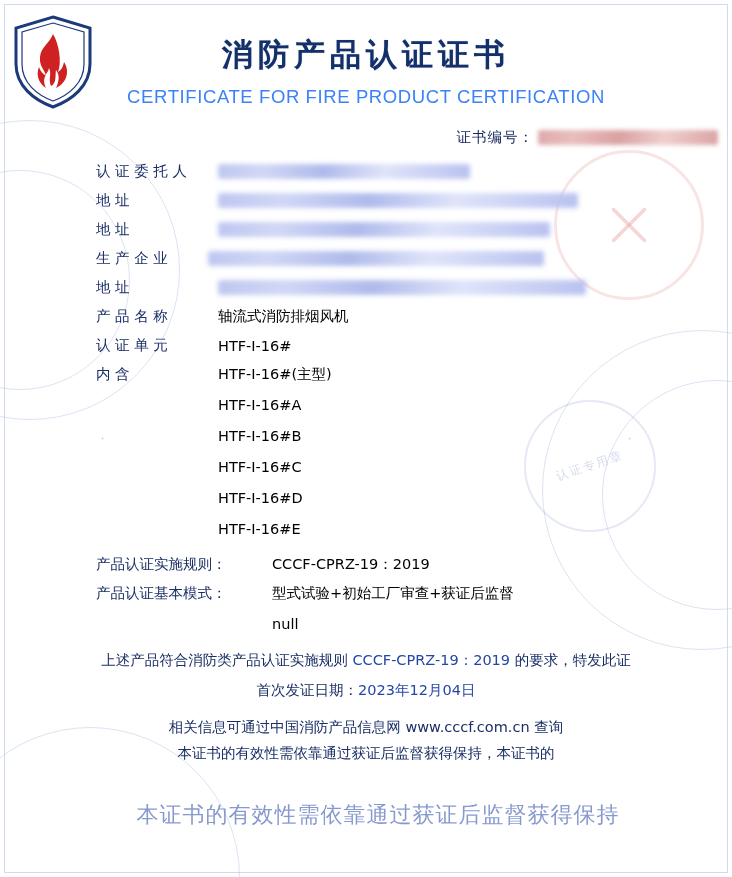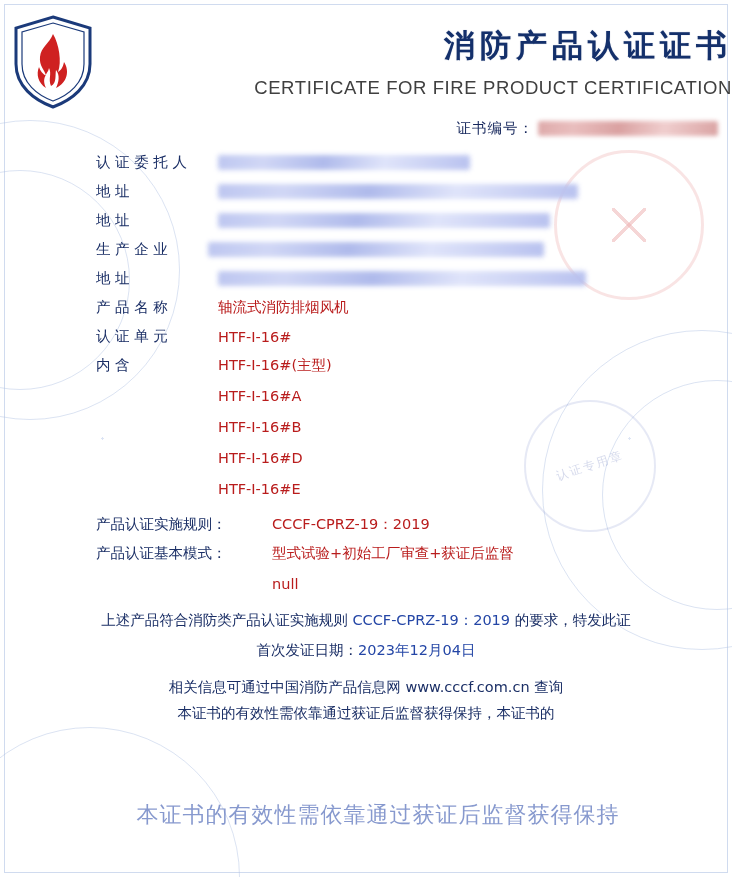--- a/index.html
+++ b/index.html
@@ -32,22 +32,22 @@
   .frame-border {
     position: absolute;
     left: 4px; top: 4px; right: 4px; bottom: 4px;
     border: 1px solid rgba(170,190,225,0.55);
     pointer-events: none;
   }
 
   
   .header {
     position: relative;
-    padding-top: 19px;
-    text-align: right;
+    padding-top: 28px;
+    text-align: center;
     z-index: 4;
   }
   .logo {
     position: absolute;
     left: 10px;
     top: 14px;
     width: 86px;
     height: 96px;
   }
   .title-cn {
@@ -55,21 +55,21 @@
     font-size: 31px;
     font-weight: bold;
     letter-spacing: 5px;
     color: #14306b;
     margin: 6px 0 0 0;
     text-shadow: 0 0 1px rgba(20,48,107,0.4);
   }
   .title-en {
     font-size: 18.5px;
     letter-spacing: 0.6px;
-    color: #404040;
+    color: #3b82f6;
     margin-top: 10px;
     font-weight: 500;
   }
 
   
   .certno-row {
     position: relative;
     z-index: 4;
     margin-top: 20px;
     padding-right: 14px;
@@ -115,21 +115,21 @@
     font-size: 14.5px;
     color: #1b2f66;
     width: 122px;
     flex: 0 0 122px;
     white-space: nowrap;
   }
   .lbl.wide { width: 176px; flex: 0 0 176px; }
   .val {
     font-family: "DejaVu Sans", "Liberation Sans", sans-serif;
     font-size: 14.5px;
-    color: #b91c1c;
+    color: #000000;
     white-space: nowrap;
   }
   .subrow { display: flex; align-items: center; min-height: 31px; }
   .subrow .spacer { width: 122px; flex: 0 0 122px; }
 
   .val-blur-1 { width: 252px; }
   .val-blur-2 { width: 360px; }
   .val-blur-3 { width: 210px; }
   .val-blur-4 { width: 332px; }
   .val-blur-5 { width: 336px; }
@@ -298,20 +298,24 @@
   <div class="subrow">
     <div class="spacer"></div>
     <div class="val">HTF-I-16#A</div>
   </div>
   <div class="subrow">
     <div class="spacer"></div>
     <div class="val">HTF-I-16#B</div>
   </div>
   <div class="subrow">
     <div class="spacer"></div>
+    <div class="val">HTF-I-16#C</div>
+  </div>
+  <div class="subrow">
+    <div class="spacer"></div>
     <div class="val">HTF-I-16#D</div>
   </div>
   <div class="subrow">
     <div class="spacer"></div>
     <div class="val">HTF-I-16#E</div>
   </div>
 
   <div class="row" style="margin-top:6px;">
     <div class="lbl wide">产品认证实施规则：</div>
     <div class="val">CCCF-CPRZ-19：2019</div>

